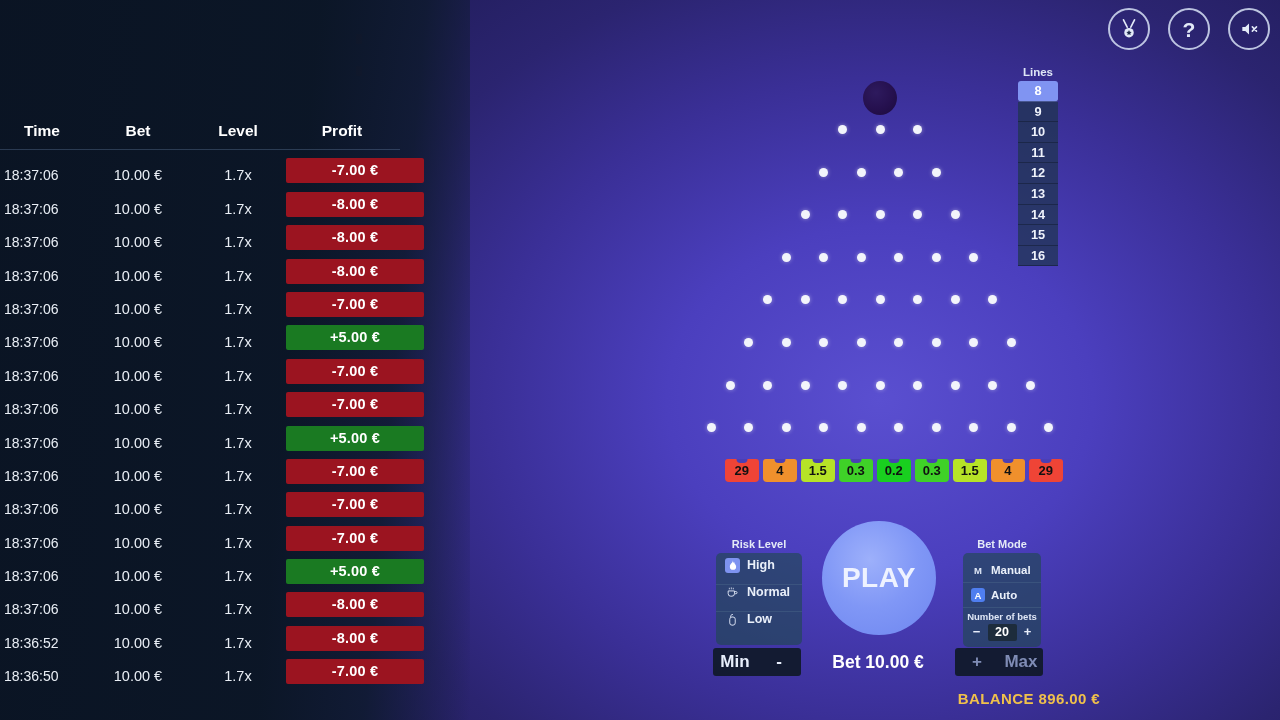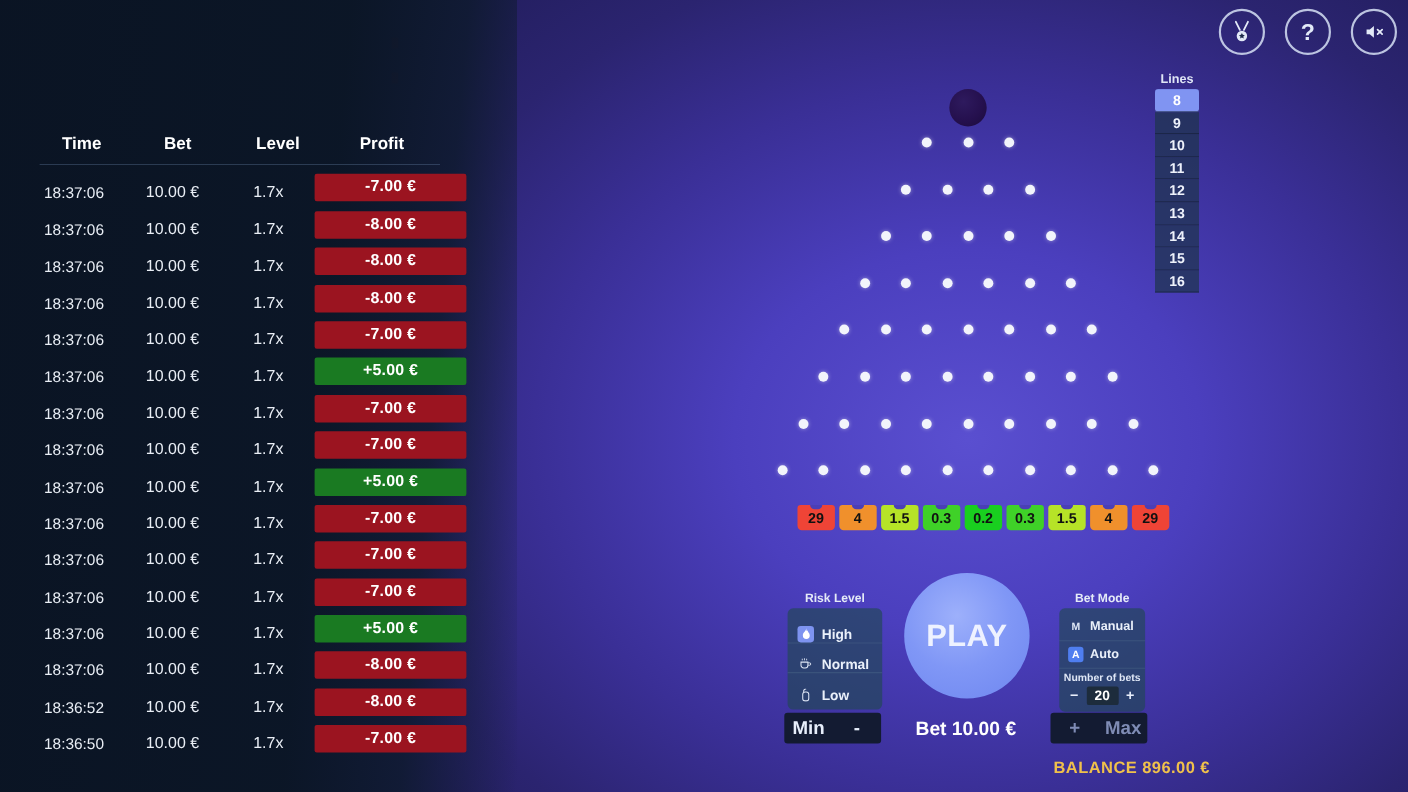--- a/index.html
+++ b/index.html
@@ -16,21 +16,21 @@
       radial-gradient(ellipse 760px 620px at 880px 400px, #5a4fd0 0%, #4b3fbe 28%, #3a2f96 52%, #2b2470 72%, #1d1a52 100%),
       linear-gradient(100deg, #0b1625 0%, #0d1a2c 38%, #121f3e 48%, #241f6e 56%, #352b93 70%, #4a3cb4 100%);
     overflow: hidden;
   }
   
   .left-pane {
     position: absolute; left: 0; top: 0; width: 470px; height: 720px;
     background: linear-gradient(95deg, rgba(10,20,35,0.99) 0%, rgba(11,22,38,0.99) 60%, rgba(14,26,46,0.86) 80%, rgba(20,30,60,0.0) 100%);
   }
   
-  .history { position: absolute; left: 0; top: 112px; width: 400px; padding-left: 36px; }
+  .history { position: absolute; left: 0; top: 112px; width: 400px; }
   .hist-head {
     display: flex; align-items: center;
     height: 38px;
     border-bottom: 1px solid rgba(120,150,190,0.30);
   }
   .hist-head div {
     color: #ffffff; font-size: 15.5px; font-weight: bold; text-align: center;
   }
   .c-time { width: 84px; }
   .c-bet { width: 108px; }
@@ -52,21 +52,21 @@
 
   
   .top-icons { position: absolute; right: 10px; top: 8px; display: flex; gap: 18px; }
   .ricon {
     width: 42px; height: 42px; border-radius: 50%;
     border: 2px solid rgba(214,224,245,0.85);
     display: flex; align-items: center; justify-content: center;
     color: #e3eaf8;
   }
   
-  .lines-wrap { position: absolute; left: 1050px; top: 66px; width: 40px; text-align: center; }
+  .lines-wrap { position: absolute; left: 1018px; top: 66px; width: 40px; text-align: center; }
   .lines-title { font-size: 11.5px; color: #dfe6f6; font-weight: bold; margin-bottom: 3px; }
   .line-opt {
     height: 20.6px; line-height: 20.6px;
     font-size: 12.8px; font-weight: bold; color: #eef2fb;
     background: rgba(30,52,78,0.72);
     border-bottom: 1px solid rgba(15,25,45,0.5);
   }
   .line-opt.sel { background: #8094f2; color: #ffffff; border-radius: 3px; }
 
   
@@ -112,21 +112,21 @@
     font-size: 11px; font-weight: bold; color: #e4eaf7; text-align: center;
   }
   .risk-wrap { position: absolute; left: 716px; top: 538px; width: 86px; }
   .risk-box {
     margin-top: 3px;
     background: rgba(30,72,78,0.62);
     border-radius: 5px;
     padding: 5px 0 6px;
   }
   .risk-item {
-    display: flex; align-items: flex-end; gap: 7px;
+    display: flex; align-items: flex-start; gap: 7px;
     height: 27px; padding-left: 9px;
     font-size: 12.5px; font-weight: bold; color: #eaf0fa;
     border-bottom: 1px solid rgba(120,160,170,0.18);
   }
   .risk-item:last-child { border-bottom: none; }
   .risk-badge {
     width: 15px; height: 15px; border-radius: 3px;
     display: flex; align-items: center; justify-content: center;
     font-size: 10px; color: #dfe7f6;
   }

